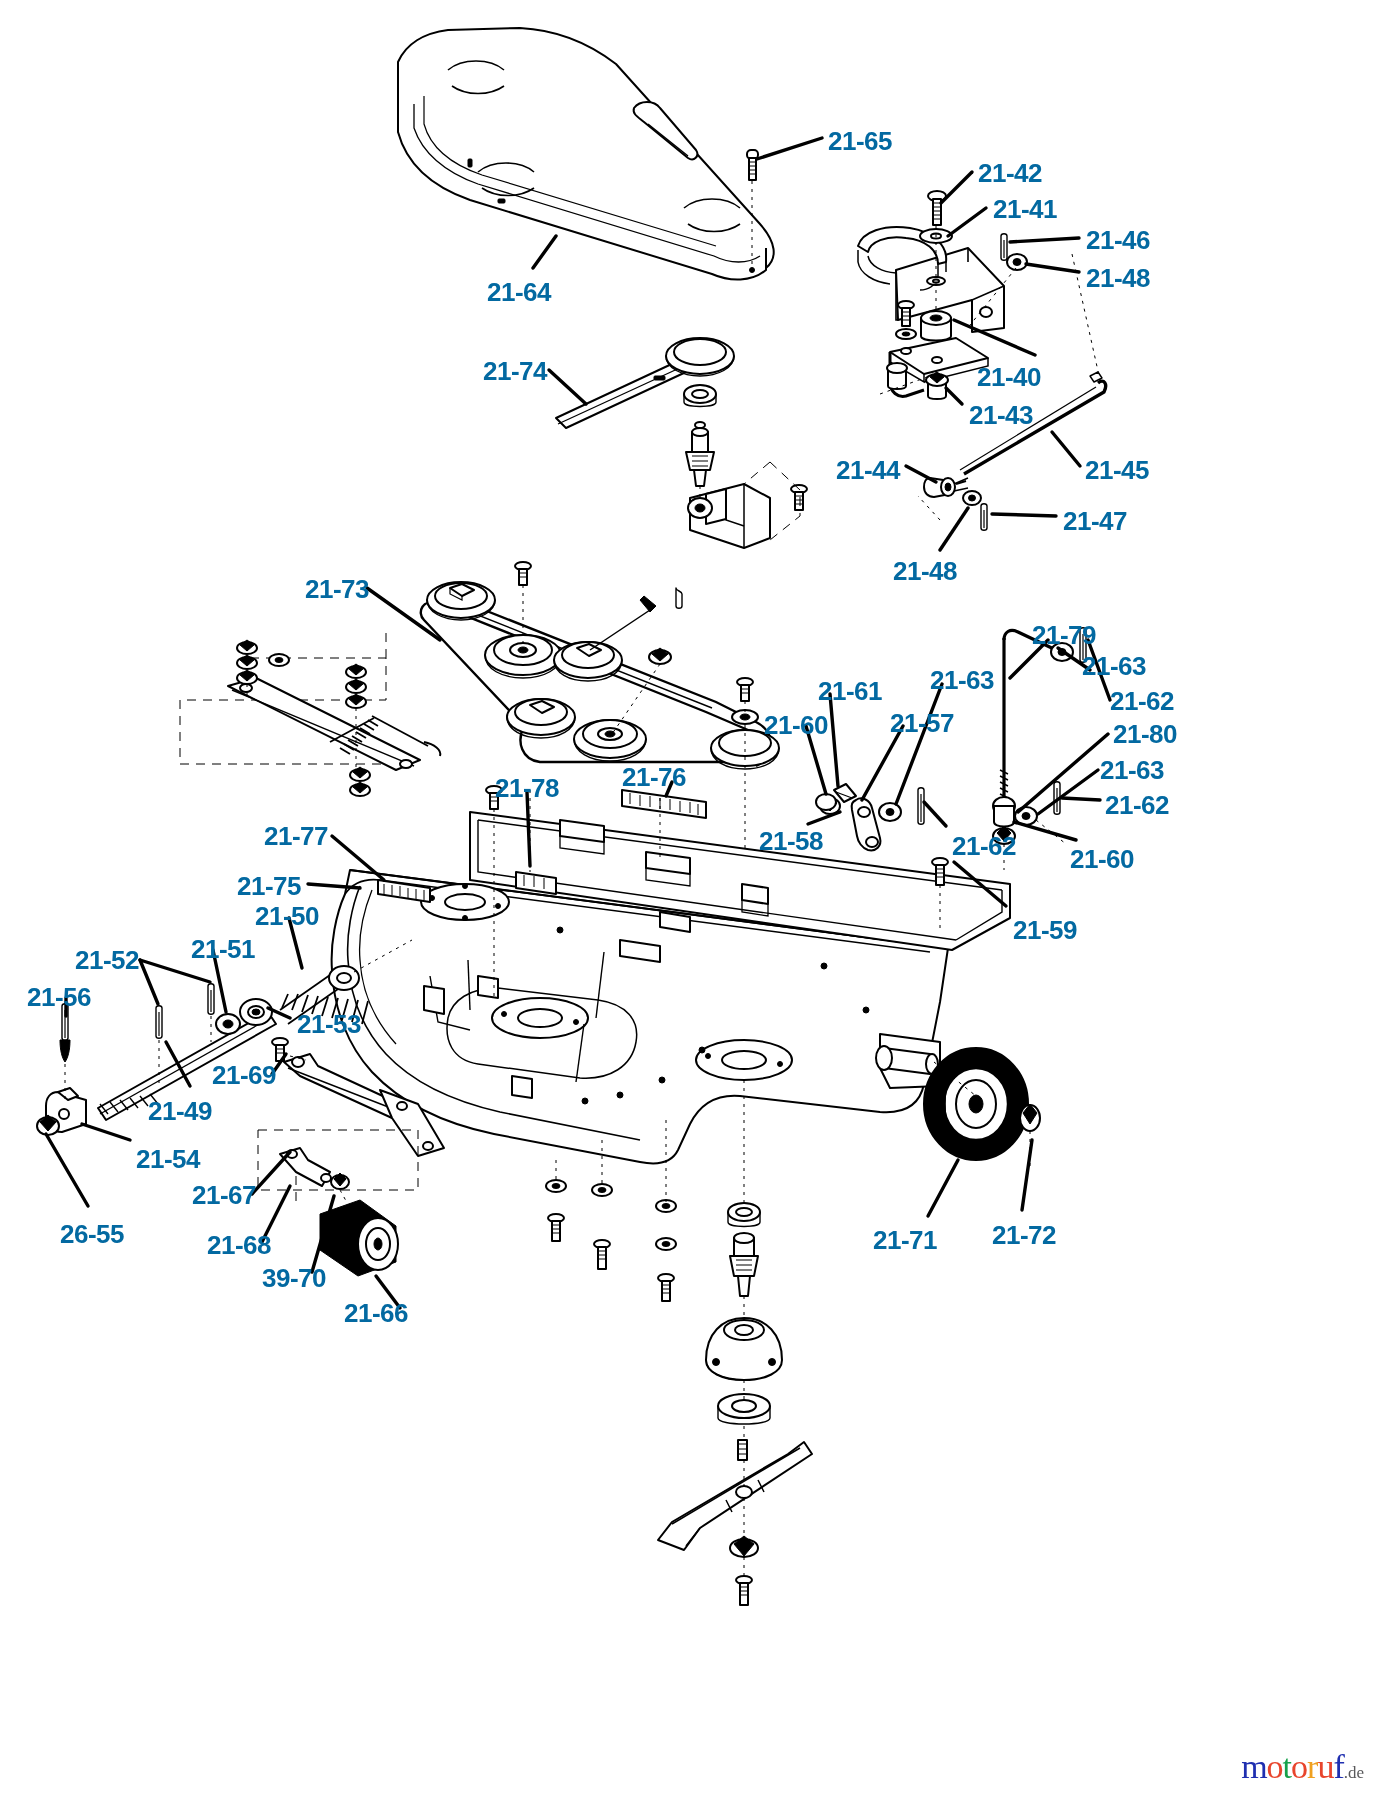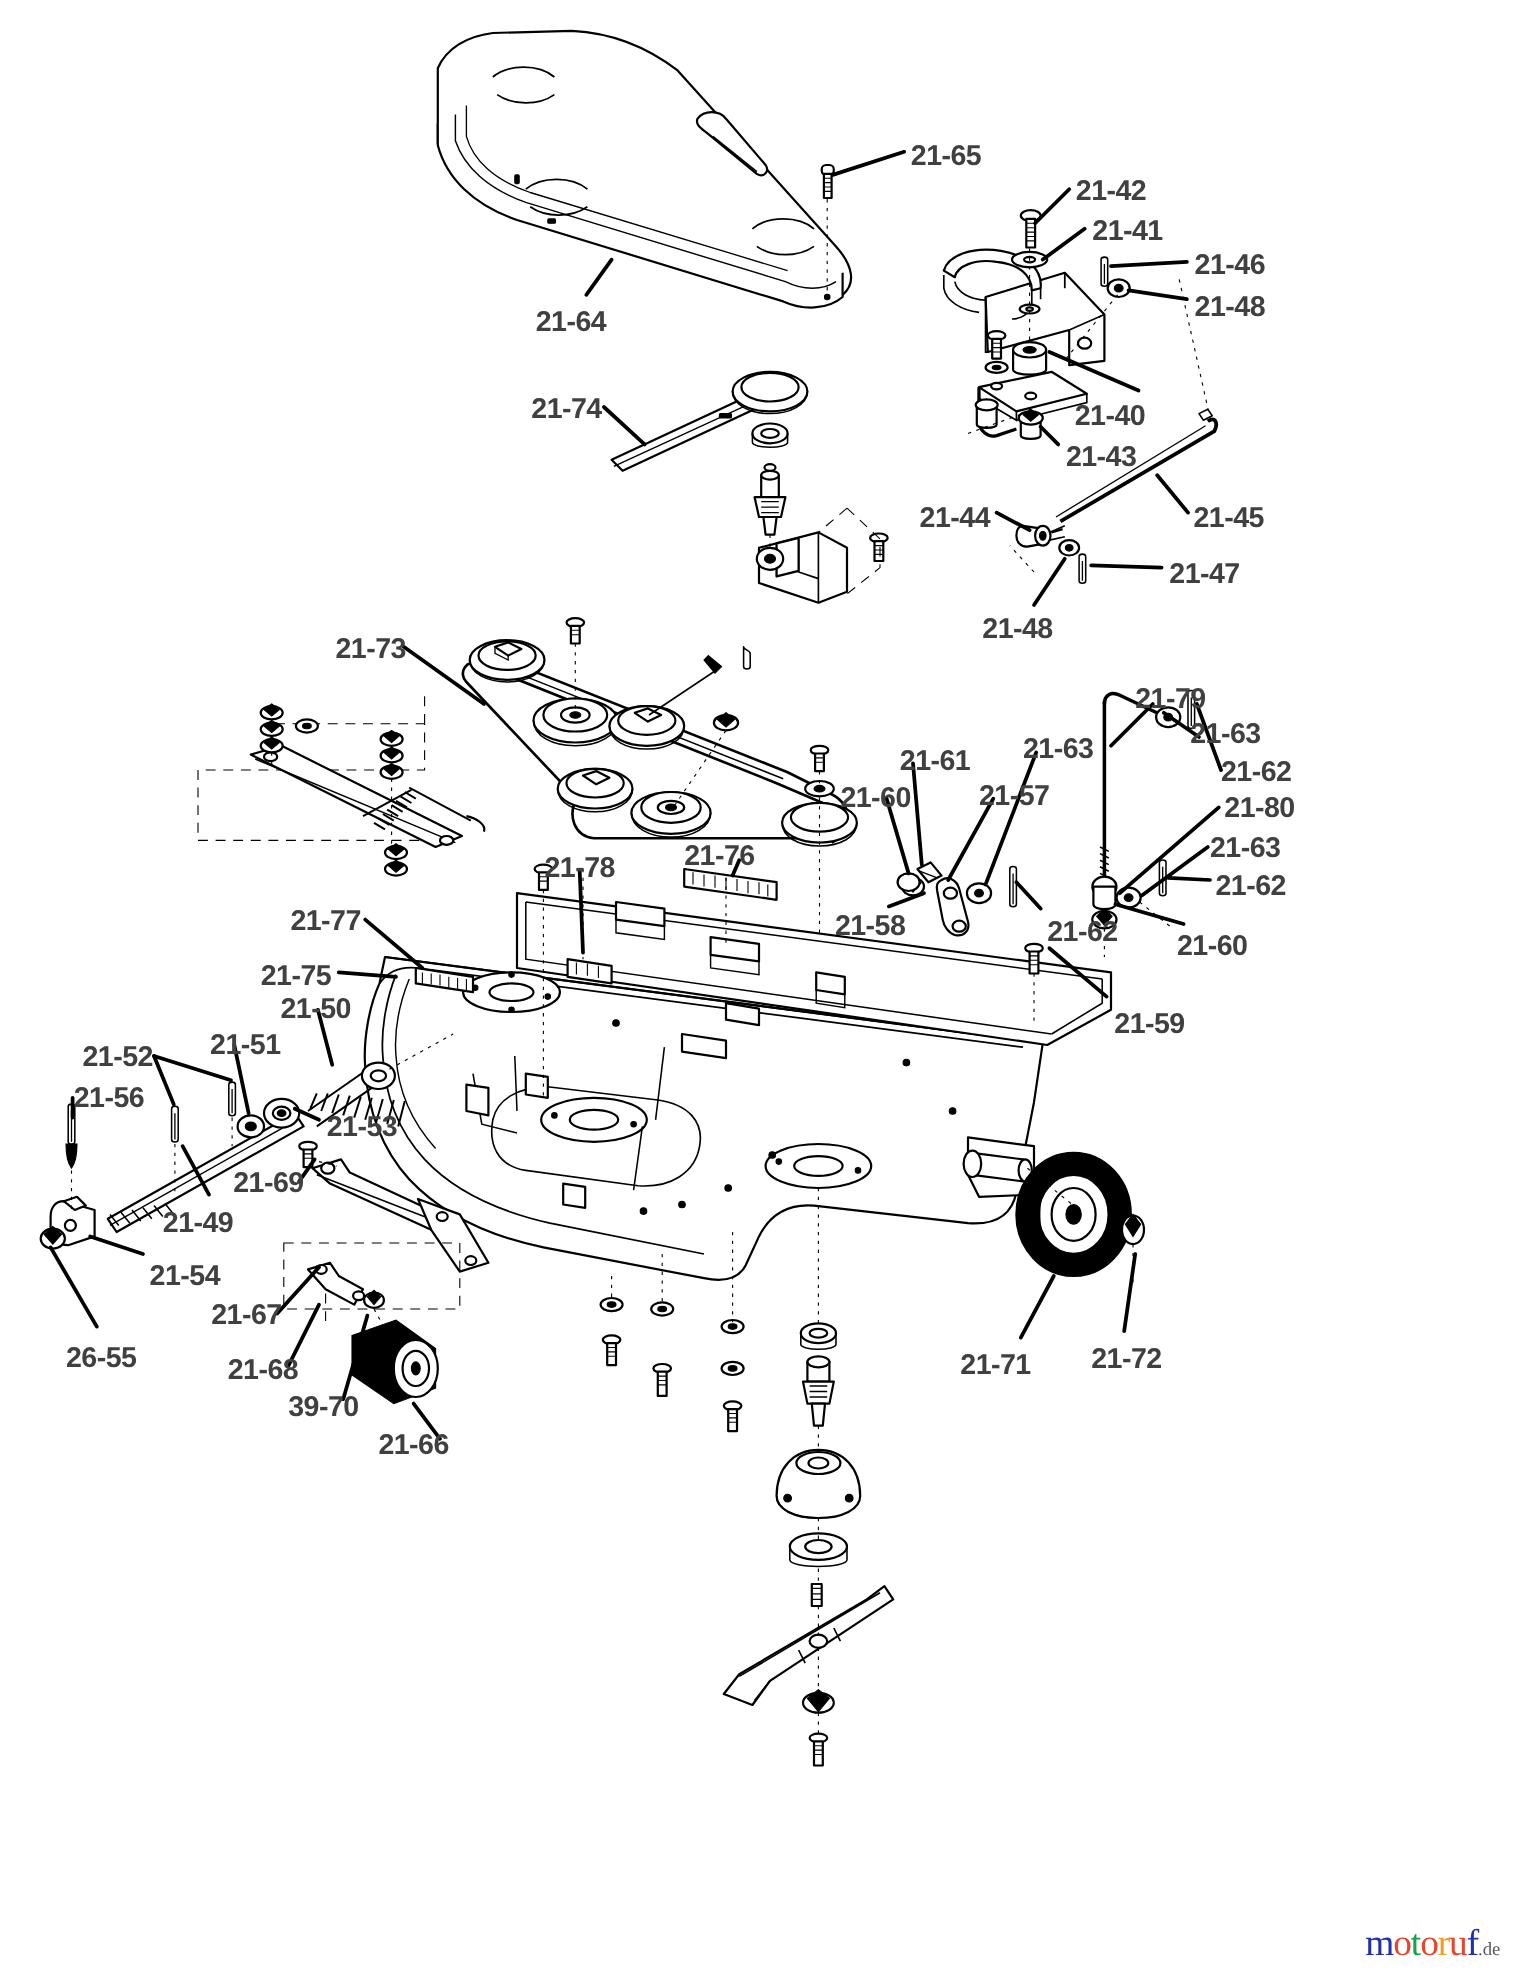--- a/index.html
+++ b/index.html
@@ -24,21 +24,21 @@
     top: 0;
     width: 1380px;
     height: 1800px;
   }
   .callout {
     position: absolute;
     font-family: "Liberation Sans", sans-serif;
     font-weight: bold;
     font-size: 26px;
     letter-spacing: -0.5px;
-    color: #404040;
+    color: #0369a1;
     white-space: nowrap;
     line-height: 1;
     user-select: none;
   }
   #watermark {
     position: absolute;
     right: 16px;
     bottom: 14px;
     font-family: "Liberation Serif", serif;
     font-size: 34px;
@@ -689,21 +689,21 @@
   <div class="callout" style="left:952px; top:833px;">21-62</div>
   <div class="callout" style="left:1070px; top:846px;">21-60</div>
   <div class="callout" style="left:495px; top:775px;">21-78</div>
   <div class="callout" style="left:622px; top:764px;">21-76</div>
   <div class="callout" style="left:1013px; top:917px;">21-59</div>
   <div class="callout" style="left:264px; top:823px;text-align:right;">21-77</div>
   <div class="callout" style="left:237px; top:873px;">21-75</div>
   <div class="callout" style="left:255px; top:903px;">21-50</div>
   <div class="callout" style="left:191px; top:936px;">21-51</div>
   <div class="callout" style="left:75px; top:947px;">21-52</div>
-  <div class="callout" style="left:27px; top:984px;margin-left:40px;">21-56</div>
+  <div class="callout" style="left:27px; top:984px;">21-56</div>
   <div class="callout" style="left:297px; top:1011px;">21-53</div>
   <div class="callout" style="left:212px; top:1062px;">21-69</div>
   <div class="callout" style="left:148px; top:1098px;">21-49</div>
   <div class="callout" style="left:136px; top:1146px;">21-54</div>
   <div class="callout" style="left:60px; top:1221px;">26-55</div>
   <div class="callout" style="left:192px; top:1182px;">21-67</div>
   <div class="callout" style="left:207px; top:1232px;">21-68</div>
   <div class="callout" style="left:262px; top:1265px;">39-70</div>
   <div class="callout" style="left:344px; top:1300px;">21-66</div>
   <div class="callout" style="left:873px; top:1227px;">21-71</div>

